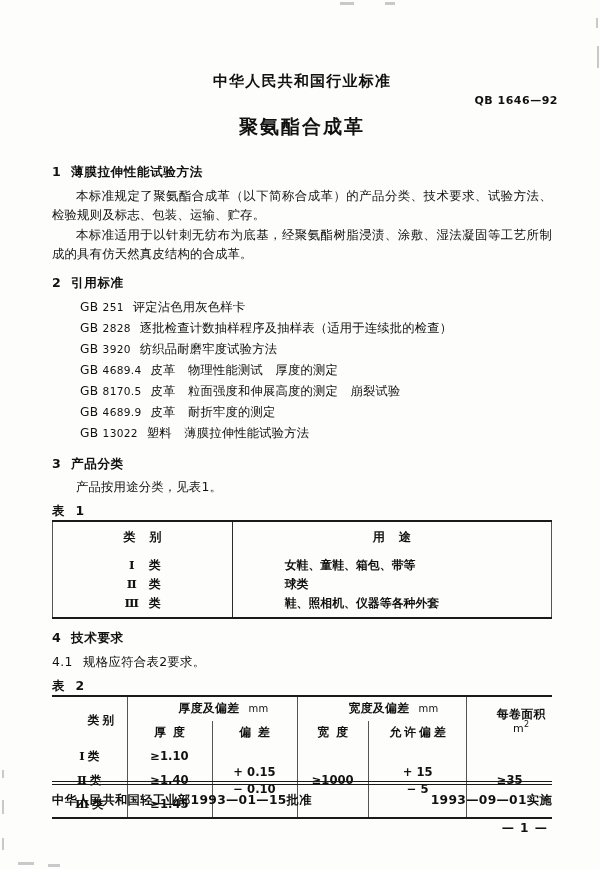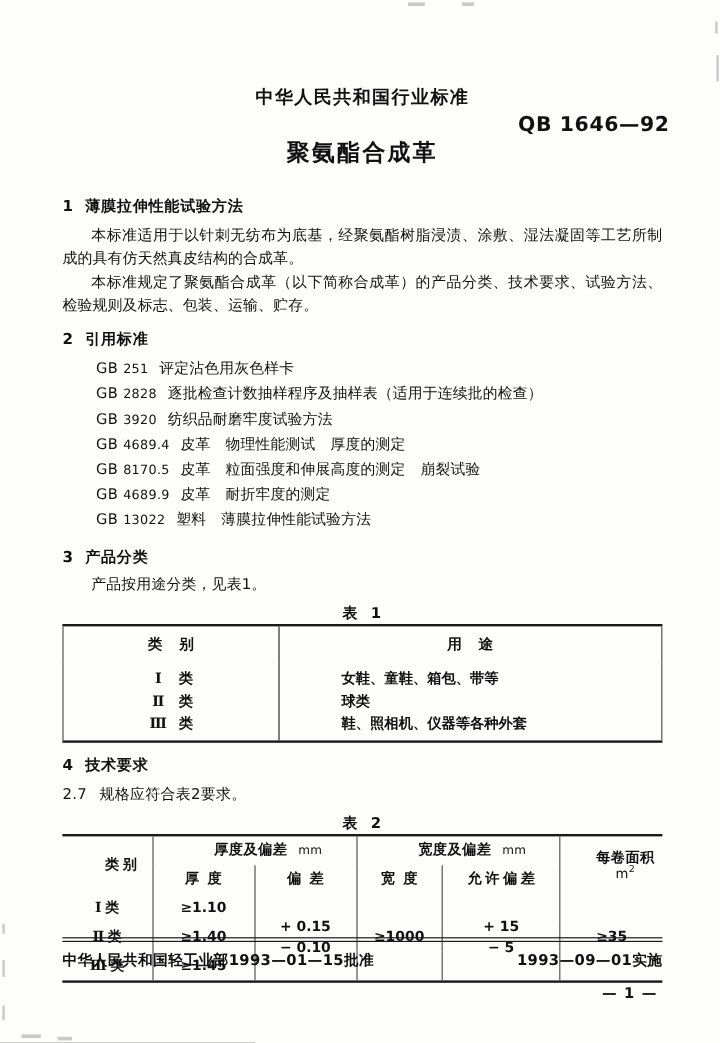--- a/index.html
+++ b/index.html
@@ -44,21 +44,21 @@
     line-height: 1.2;
   }
   .std-no-row {
     position: relative;
     height: 22px;
   }
   .std-no {
     position: absolute;
     right: -6px;
     top: 4px;
-    font-size: 17px;
+    font-size: 11px;
     font-weight: bold;
     font-family: "DejaVu Sans", "Liberation Sans", sans-serif;
     letter-spacing: 0.5px;
   }
   .doc-title {
     text-align: center;
     font-size: 19px;
     font-weight: bold;
     letter-spacing: 2px;
     margin-top: 2px;
@@ -119,21 +119,21 @@
     font-size: 10.6px;
     margin-left: 4px;
     letter-spacing: 0.3px;
   }
   .ref-item .ttl {
     margin-left: 9px;
   }
 
   
   .tbl-caption {
-    text-align: center;
+    text-align: left;
     font-size: 12.4px;
     font-weight: bold;
     margin-top: 8px;
     margin-bottom: 3px;
     letter-spacing: 1px;
   }
   .tbl-caption .cap-n { margin-left: 10px; }
 
   table.std {
     border-collapse: collapse;
@@ -289,22 +289,22 @@
         <span class="std-no">QB 1646—92</span>
       </div>
       <div class="doc-title">聚氨酯合成革</div>
     </div>
 
     <div class="body-area">
 
       <div class="sec-head">
         <span class="num">1</span><span>薄膜拉伸性能试验方法</span>
       </div>
+      <div class="para">本标准规定了聚氨酯合成革（以下简称合成革）的产品分类、技术要求、试验方法、检验规则及标志、包装、运输、贮存。</div>
       <div class="para">本标准适用于以针刺无纺布为底基，经聚氨酯树脂浸渍、涂敷、湿法凝固等工艺所制成的具有仿天然真皮结构的合成革。</div>
-      <div class="para">本标准规定了聚氨酯合成革（以下简称合成革）的产品分类、技术要求、试验方法、检验规则及标志、包装、运输、贮存。</div>
 
       <div class="sec-head">
         <span class="num">2</span><span>引用标准</span>
       </div>
       <div class="ref-list">
         <div class="ref-item">
           <span class="gb">GB</span><span class="no">251</span><span class="ttl">评定沾色用灰色样卡</span>
         </div>
         <div class="ref-item">
           <span class="gb">GB</span><span class="no">2828</span><span class="ttl">逐批检查计数抽样程序及抽样表（适用于连续批的检查）</span>
@@ -366,21 +366,21 @@
               </td>
             </tr>
           </tbody>
         </table>
       </div>
 
       <div class="sec-head">
         <span class="num">4</span><span>技术要求</span>
       </div>
       <div class="subsec">
-        <span class="snum">2.7</span><span>规格应符合表2要求。</span>
+        <span class="snum">4.1</span><span>规格应符合表2要求。</span>
       </div>
 
       <div class="tbl-caption">
         <span>表</span><span class="cap-n">2</span>
       </div>
       <div class="tb-wrap">
         <table class="std t2">
           <thead>
             <tr>
               <td class="grp no-l" rowspan="2" style="width:15%;">

